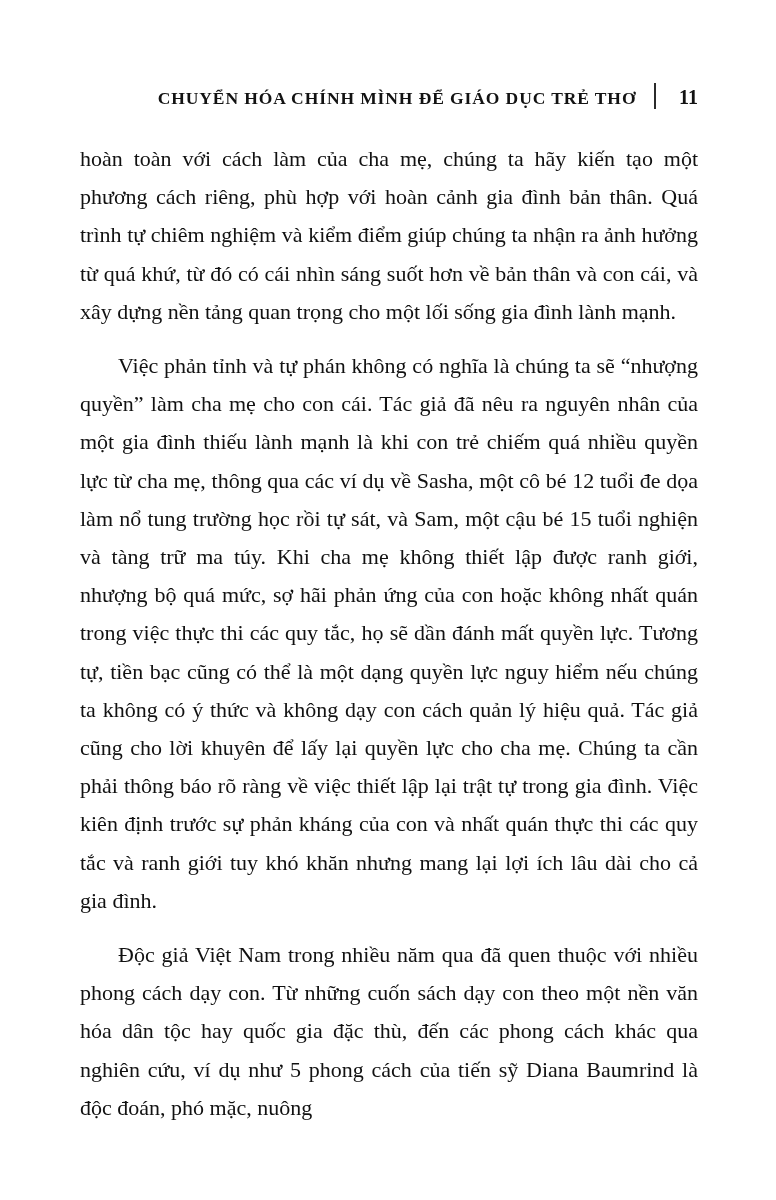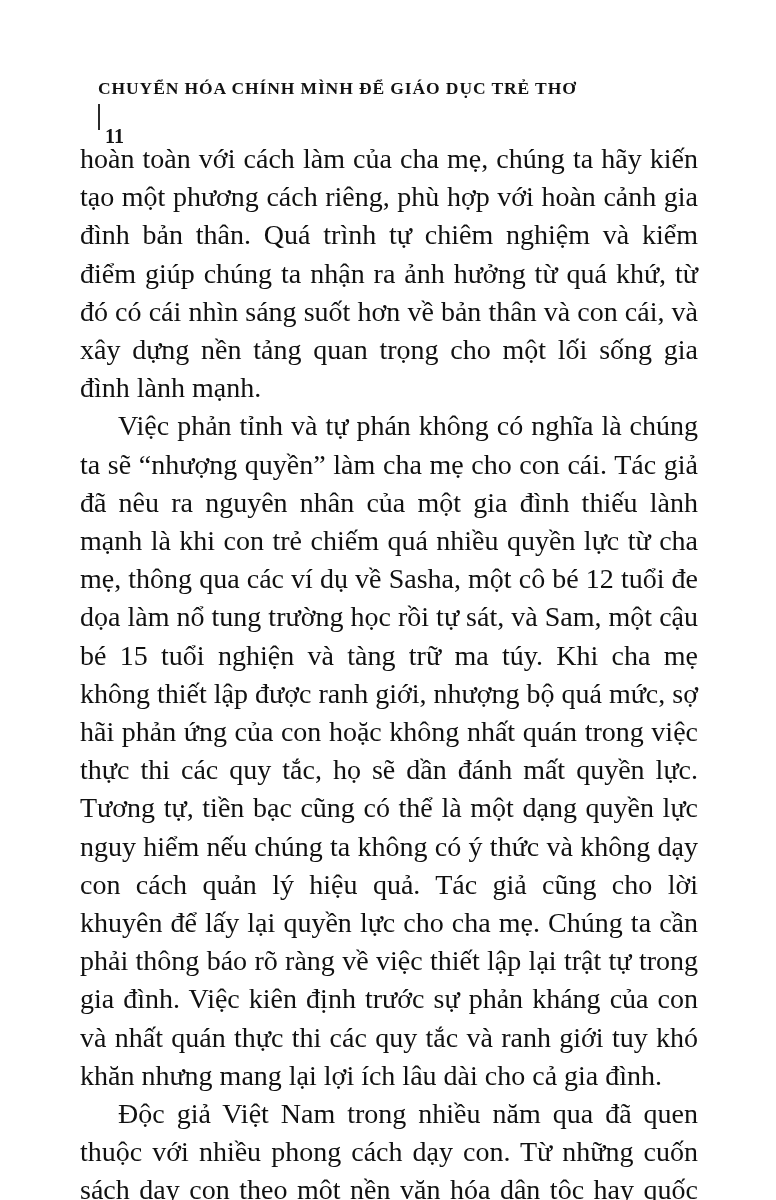--- a/index.html
+++ b/index.html
@@ -22,21 +22,20 @@
     padding: 0;
   }
   .header {
     position: absolute;
     top: 78px;
     left: 80px;
     right: 78px;
     display: flex;
     align-items: baseline;
     justify-content: flex-end;
-    flex-direction: column;
   }
   .header-title {
     font-family: "Liberation Serif", serif;
     font-size: 17.5px;
     letter-spacing: 0.9px;
     font-weight: 700;
     text-transform: uppercase;
     color: #121212;
     white-space: nowrap;
   }
@@ -58,32 +57,32 @@
     text-align: right;
   }
   .body {
     position: absolute;
     top: 140px;
     left: 80px;
     width: 618px;
   }
   p {
     margin: 0;
-    font-size: 28px;
+    font-size: 22px;
     line-height: 38.2px;
     text-align: justify;
     text-justify: inter-word;
     color: #111111;
     hyphens: none;
   }
   p.indent {
     text-indent: 38px;
   }
   p + p {
-    margin-top: 0;
+    margin-top: 16px;
   }
 </style>
 </head>
 <body>
 
 <div class="page">
 
   <div class="header">
     <span class="header-title">CHUYỂN HÓA CHÍNH MÌNH ĐỂ GIÁO DỤC TRẺ THƠ</span>
     <span class="header-rule"></span>

